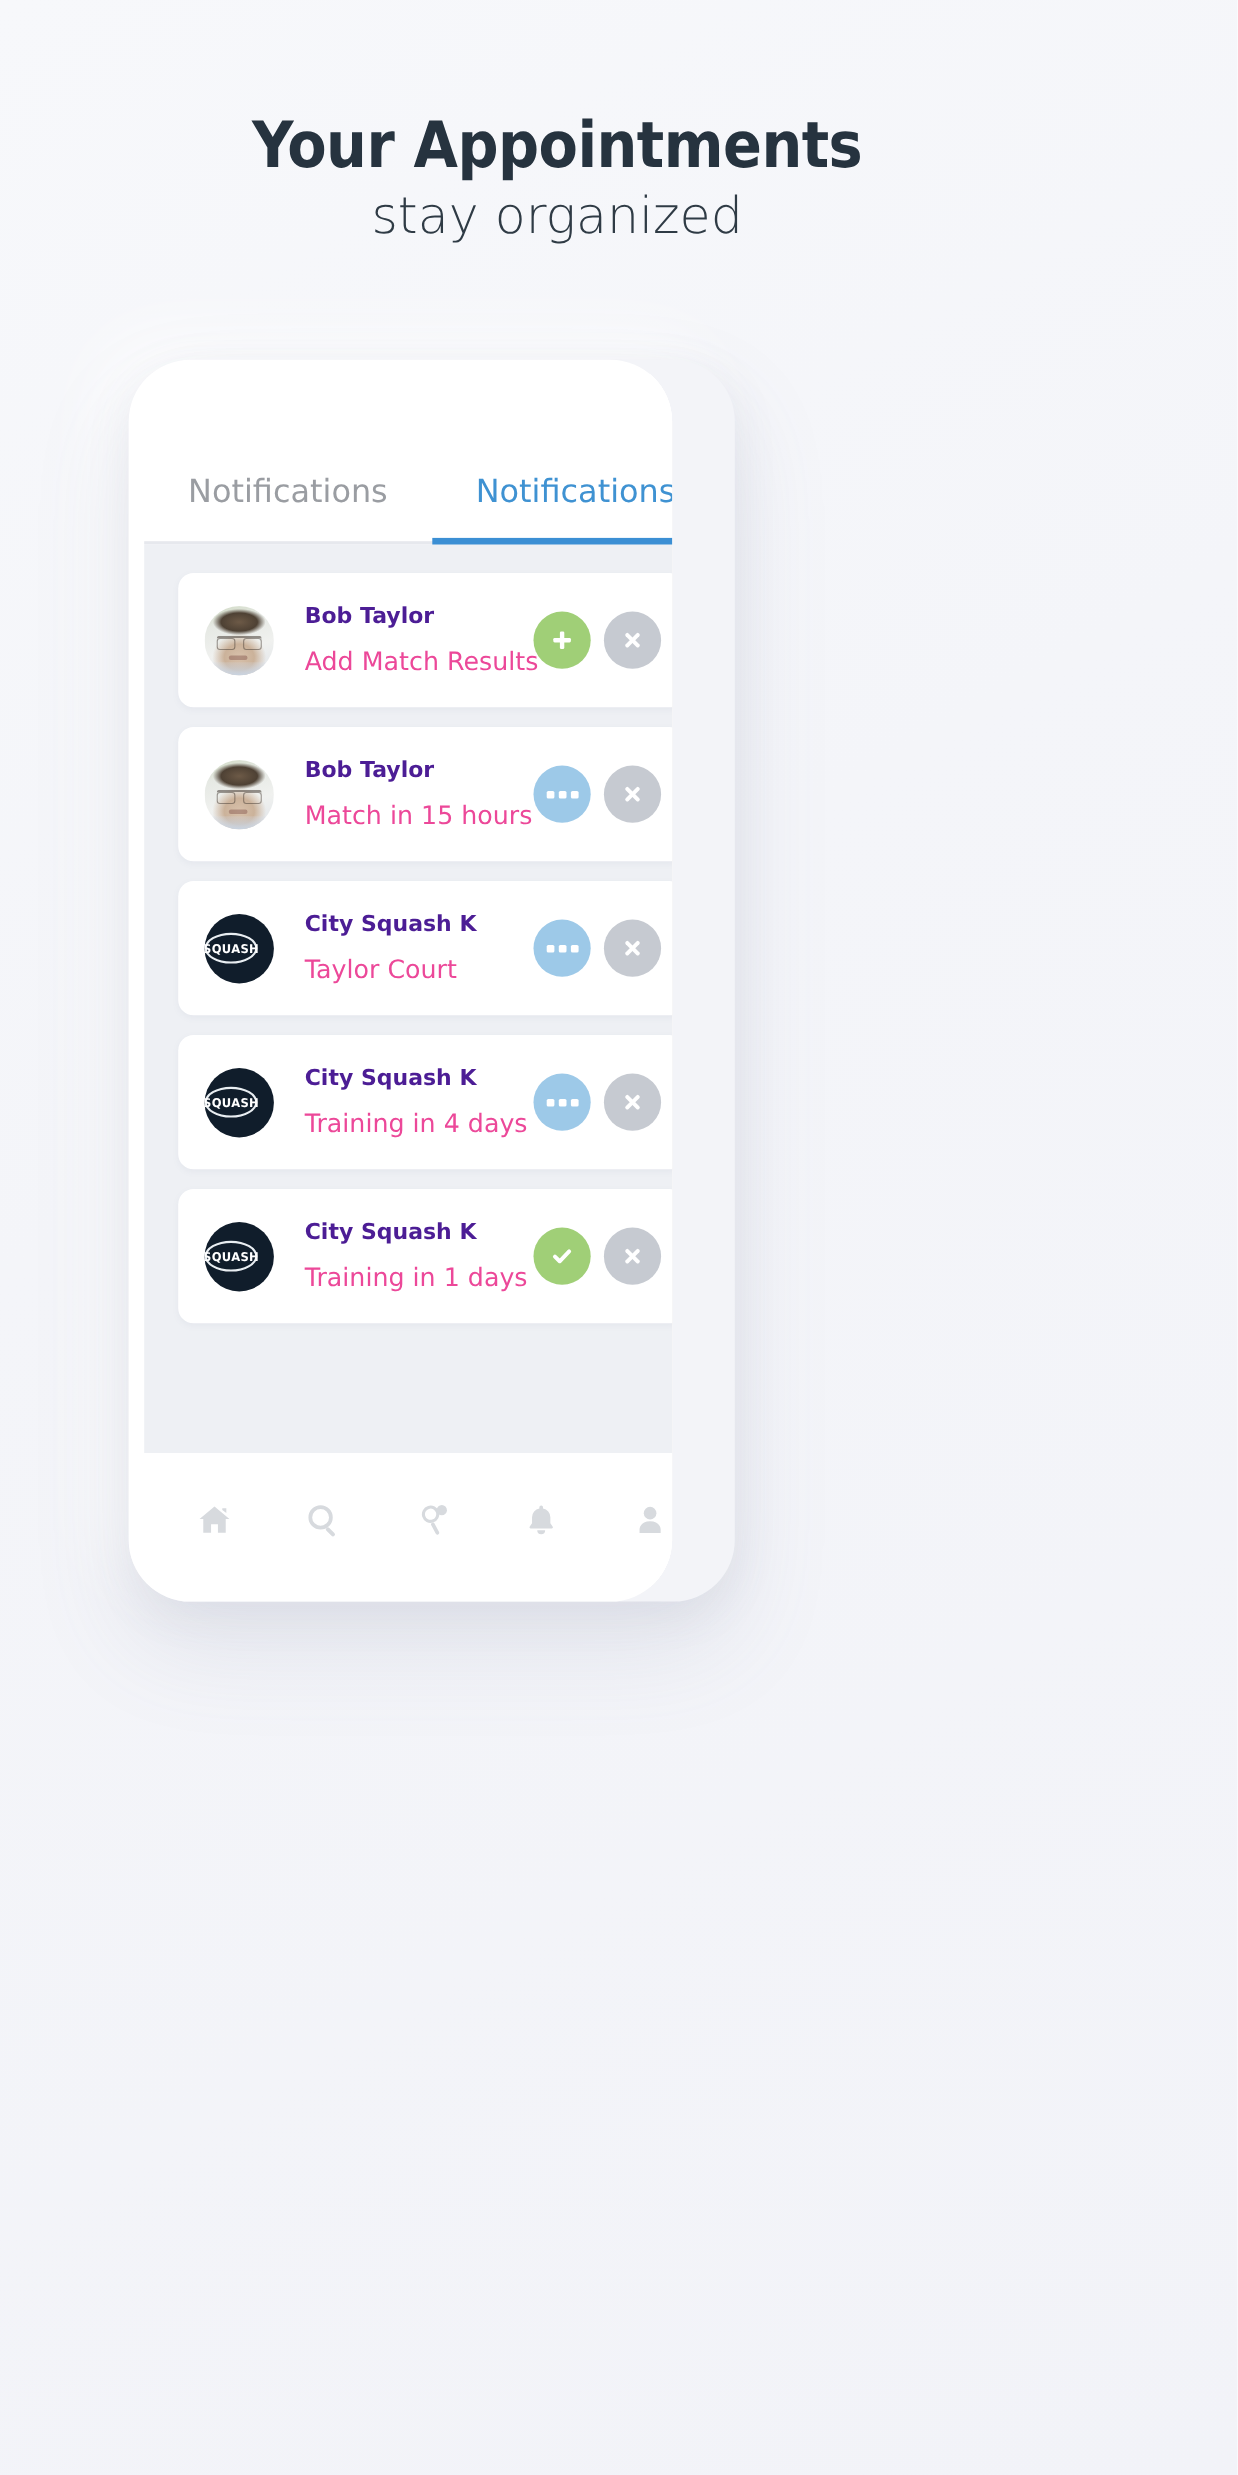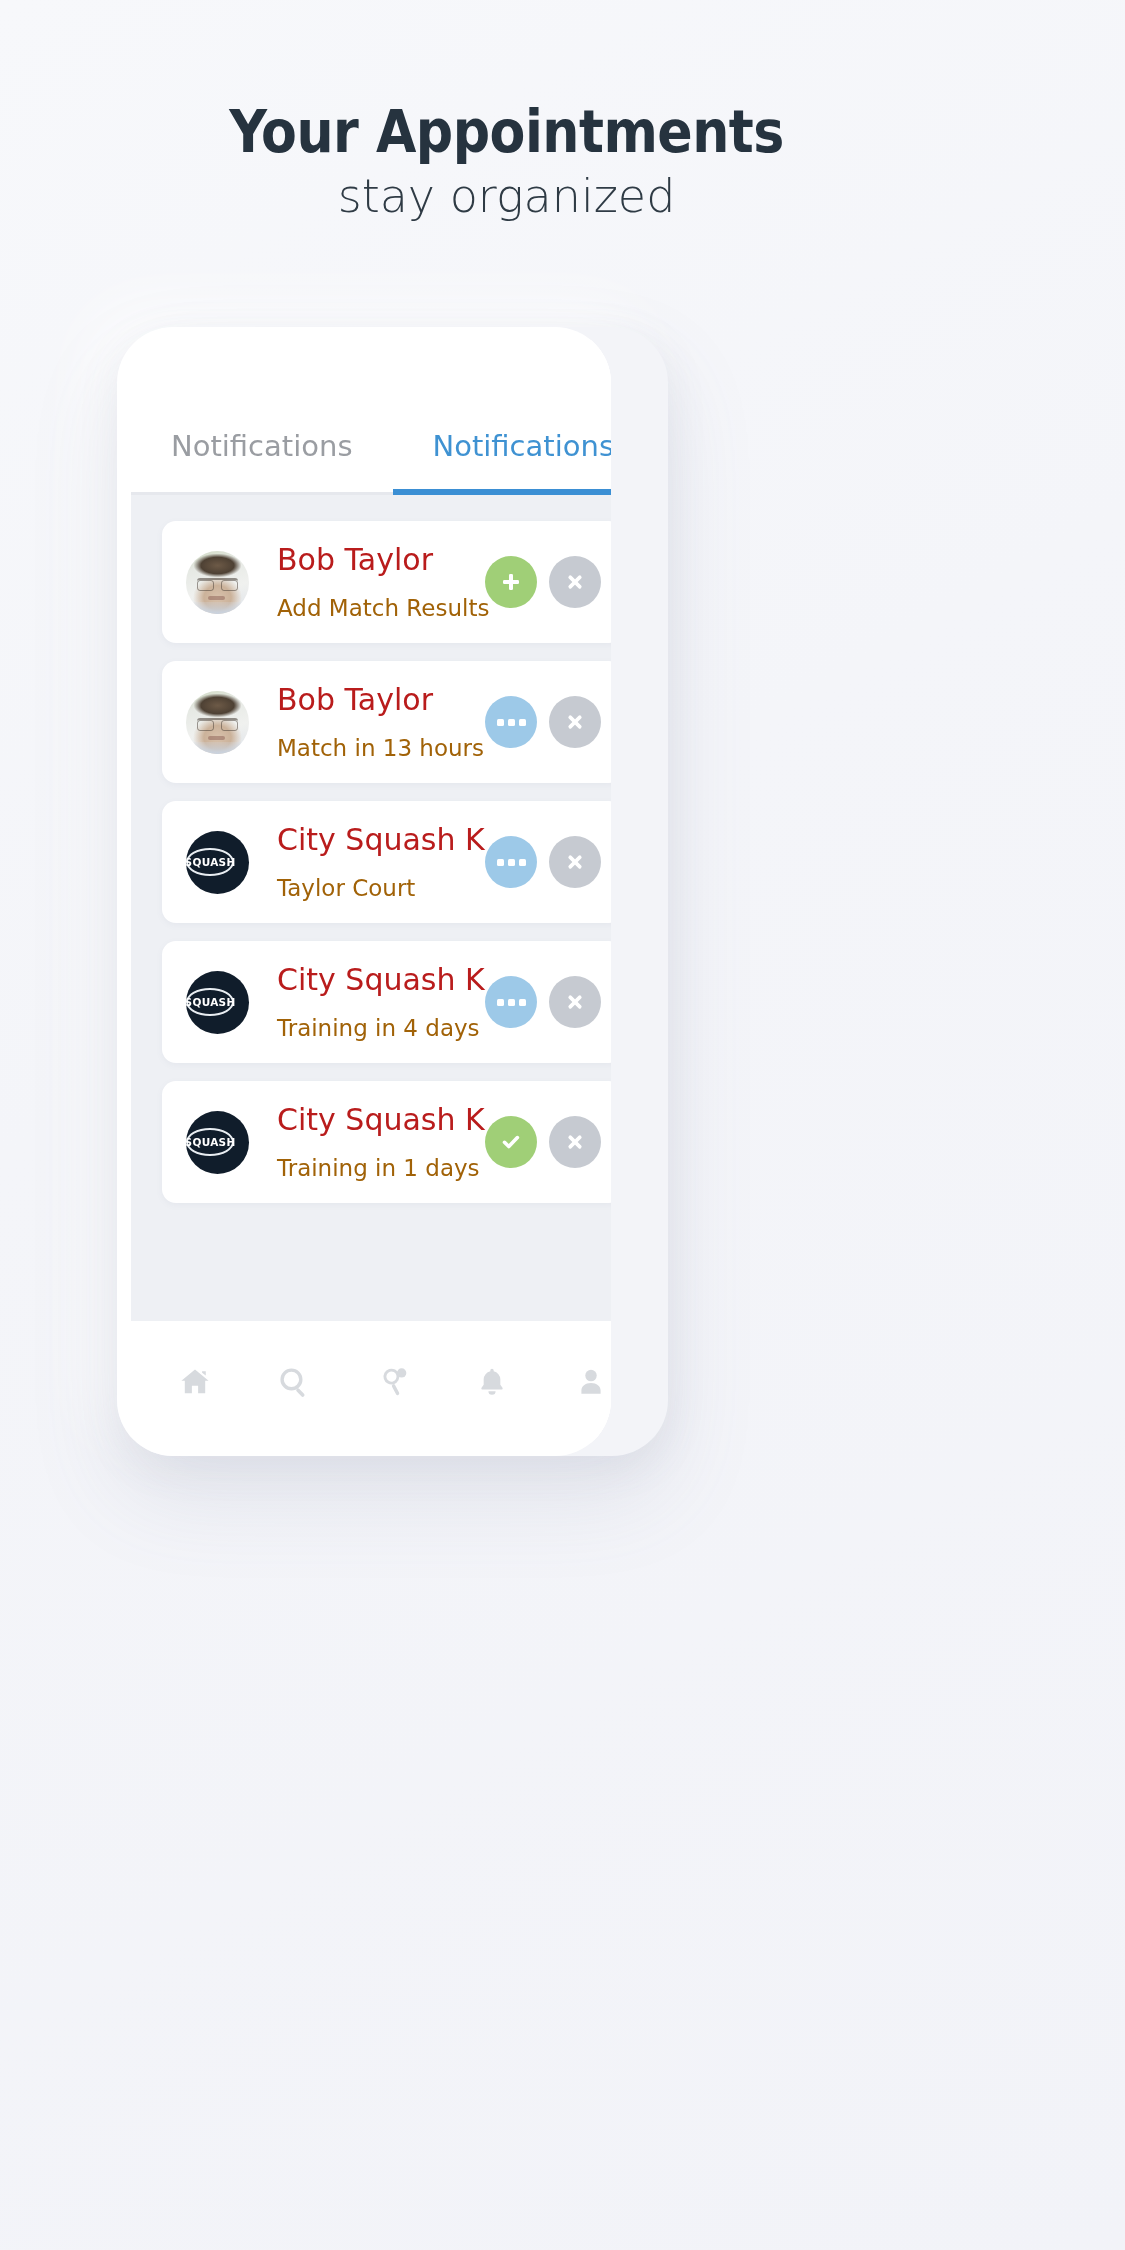--- a/index.html
+++ b/index.html
@@ -208,32 +208,32 @@
     transform: scaleX(1.06);
   }
 
   .card-text {
     flex: 1 1 auto;
     padding-left: 28px;
     min-width: 0;
   }
   .card-title {
     font-family: "DejaVu Sans", "Liberation Sans", sans-serif;
-    font-size: 30px;
-    font-weight: 400;
-    color: #b91c1c;
+    font-size: 20px;
+    font-weight: 700;
+    color: #4c1d95;
     line-height: 1.25;
     white-space: nowrap;
   }
   .card-sub {
     margin-top: 16px;
     font-family: "DejaVu Sans", "Liberation Sans", sans-serif;
     font-size: 23px;
     font-weight: 400;
-    color: #a16207;
+    color: #ec4899;
     line-height: 1.25;
     white-space: nowrap;
   }
 
   .card-actions {
     display: flex;
     align-items: center;
     gap: 12px;
     flex: 0 0 auto;
   }
@@ -331,21 +331,21 @@
       </div>
 
       <div class="card">
         <div class="avatar photo">
           <div class="glasses"></div>
           <div class="mouth"></div>
           <div class="collar"></div>
         </div>
         <div class="card-text">
           <div class="card-title">Bob Taylor</div>
-          <div class="card-sub">Match in 13 hours</div>
+          <div class="card-sub">Match in 15 hours</div>
         </div>
         <div class="card-actions">
           <div class="act blue">
             <span class="dots">
                 <i></i>
                 <i></i>
                 <i></i>
               </span>
           </div>
           <div class="act grey">

